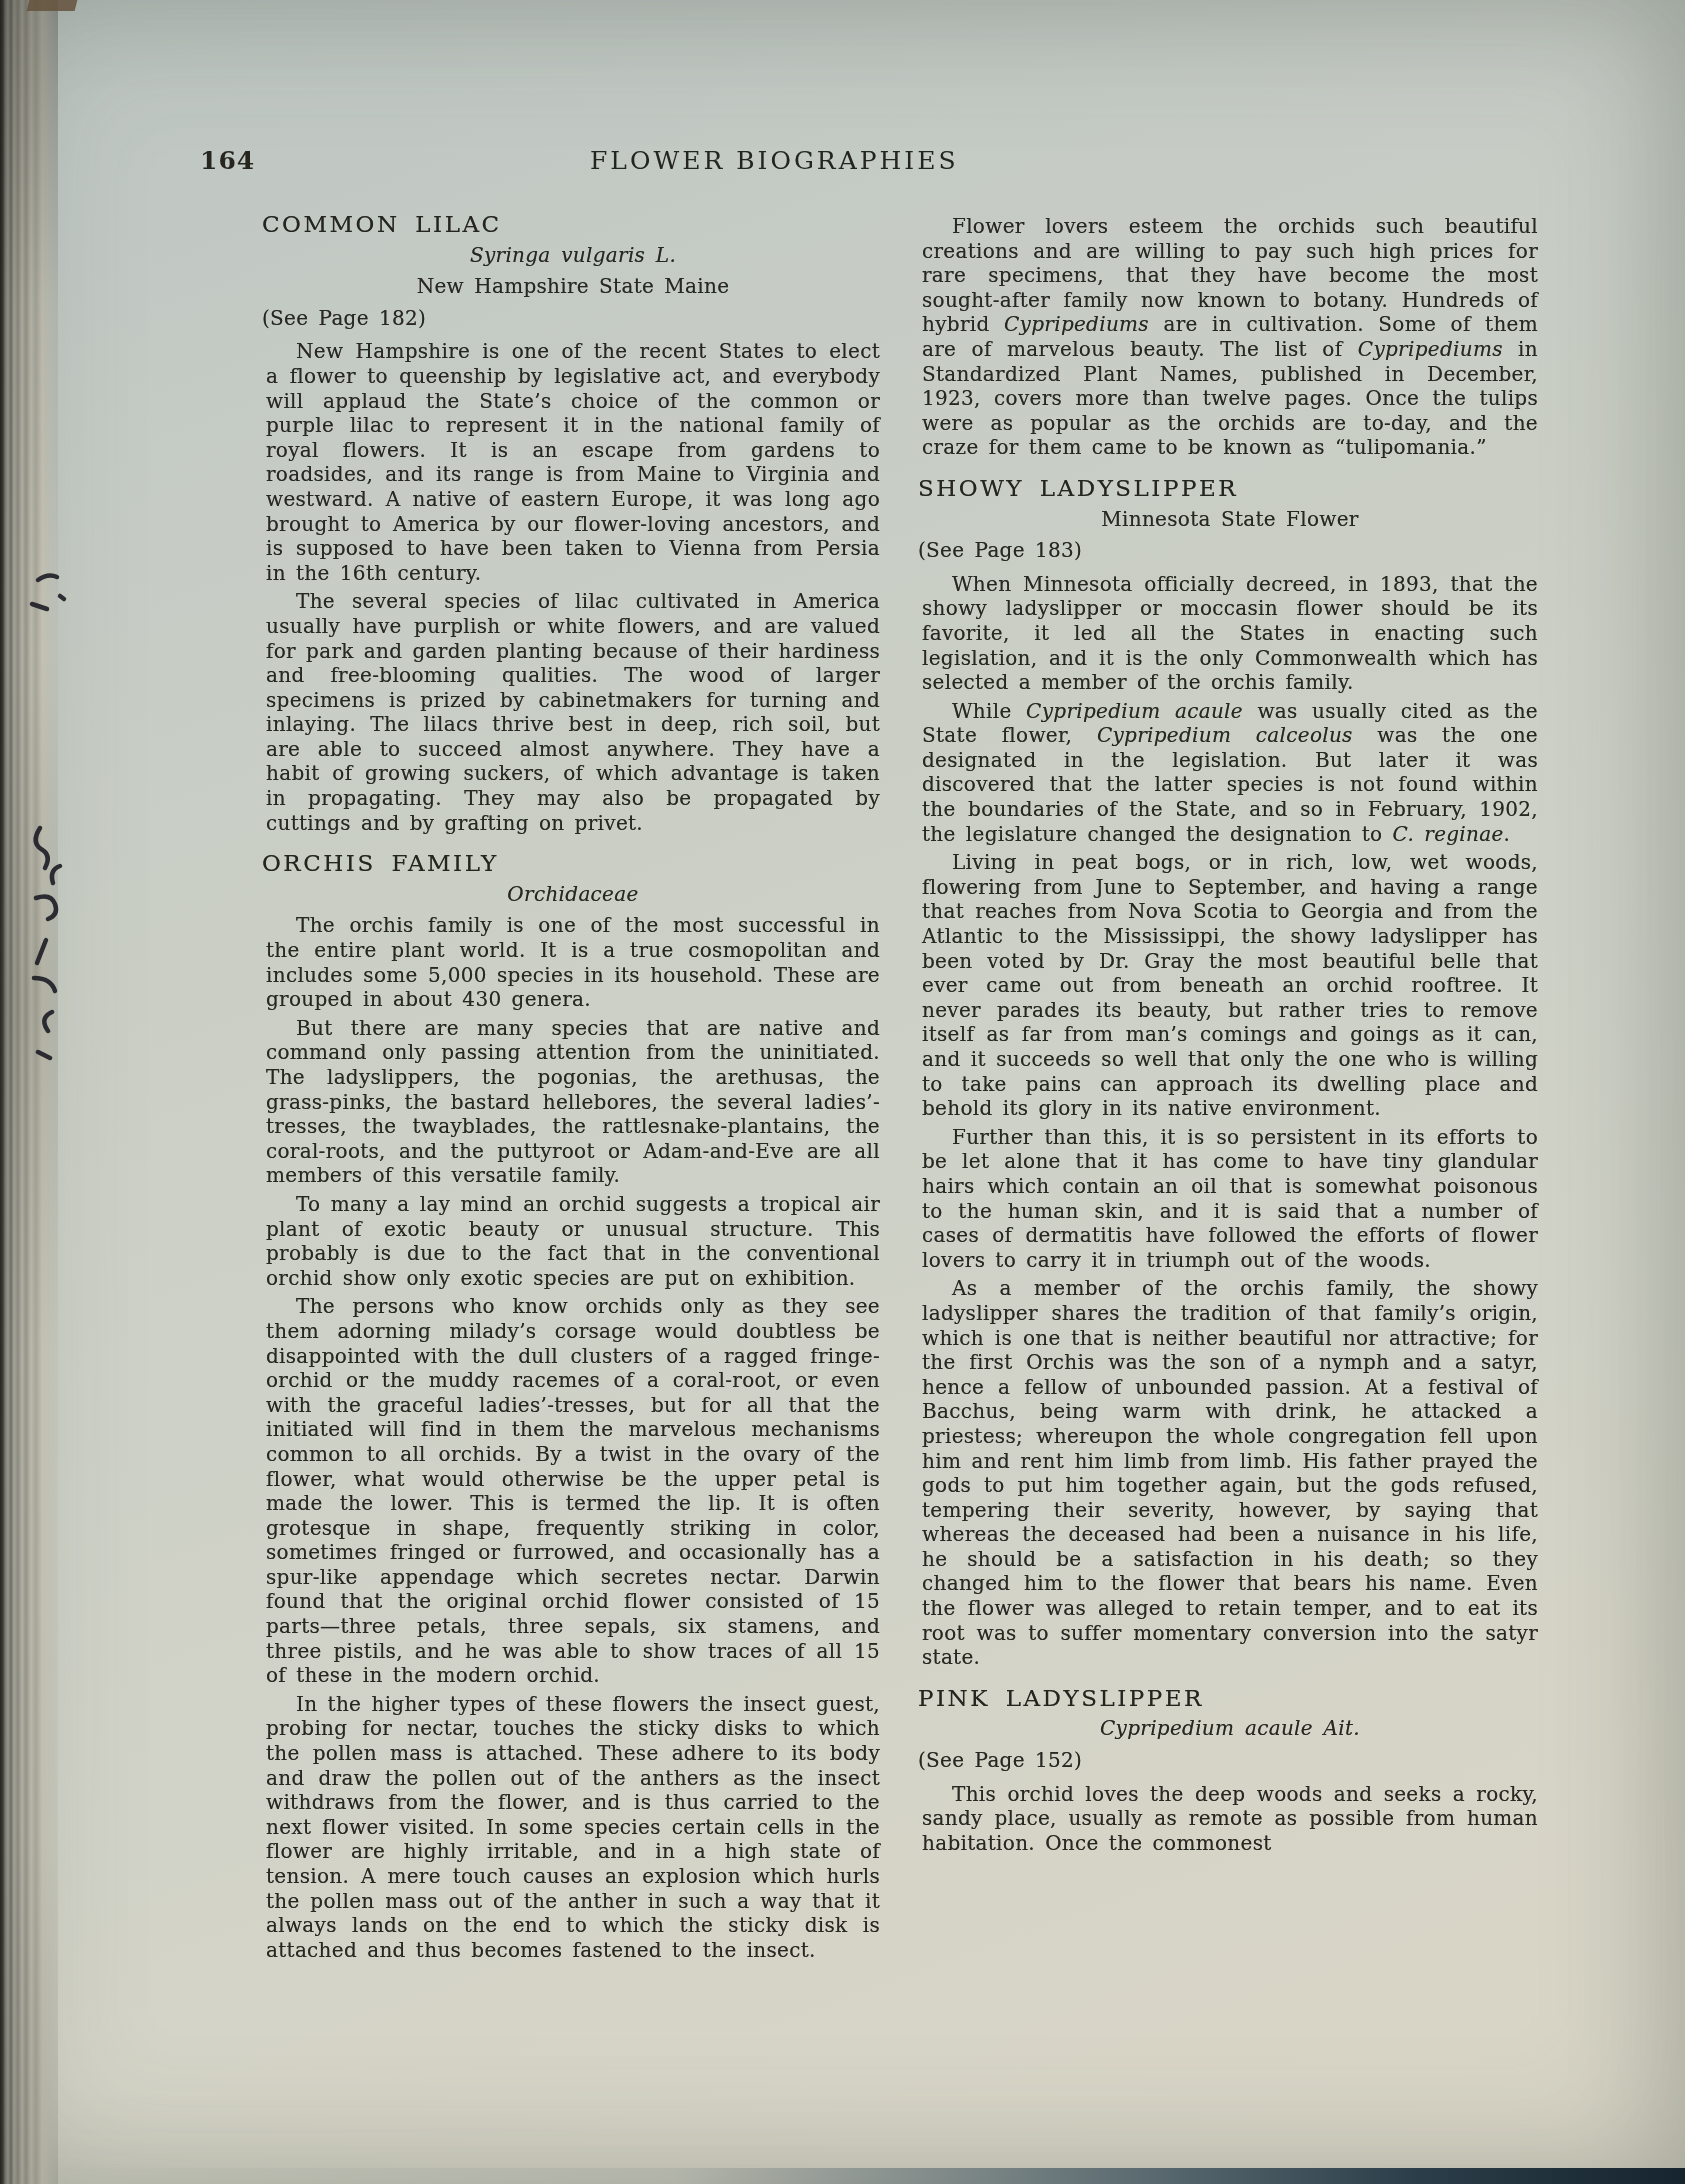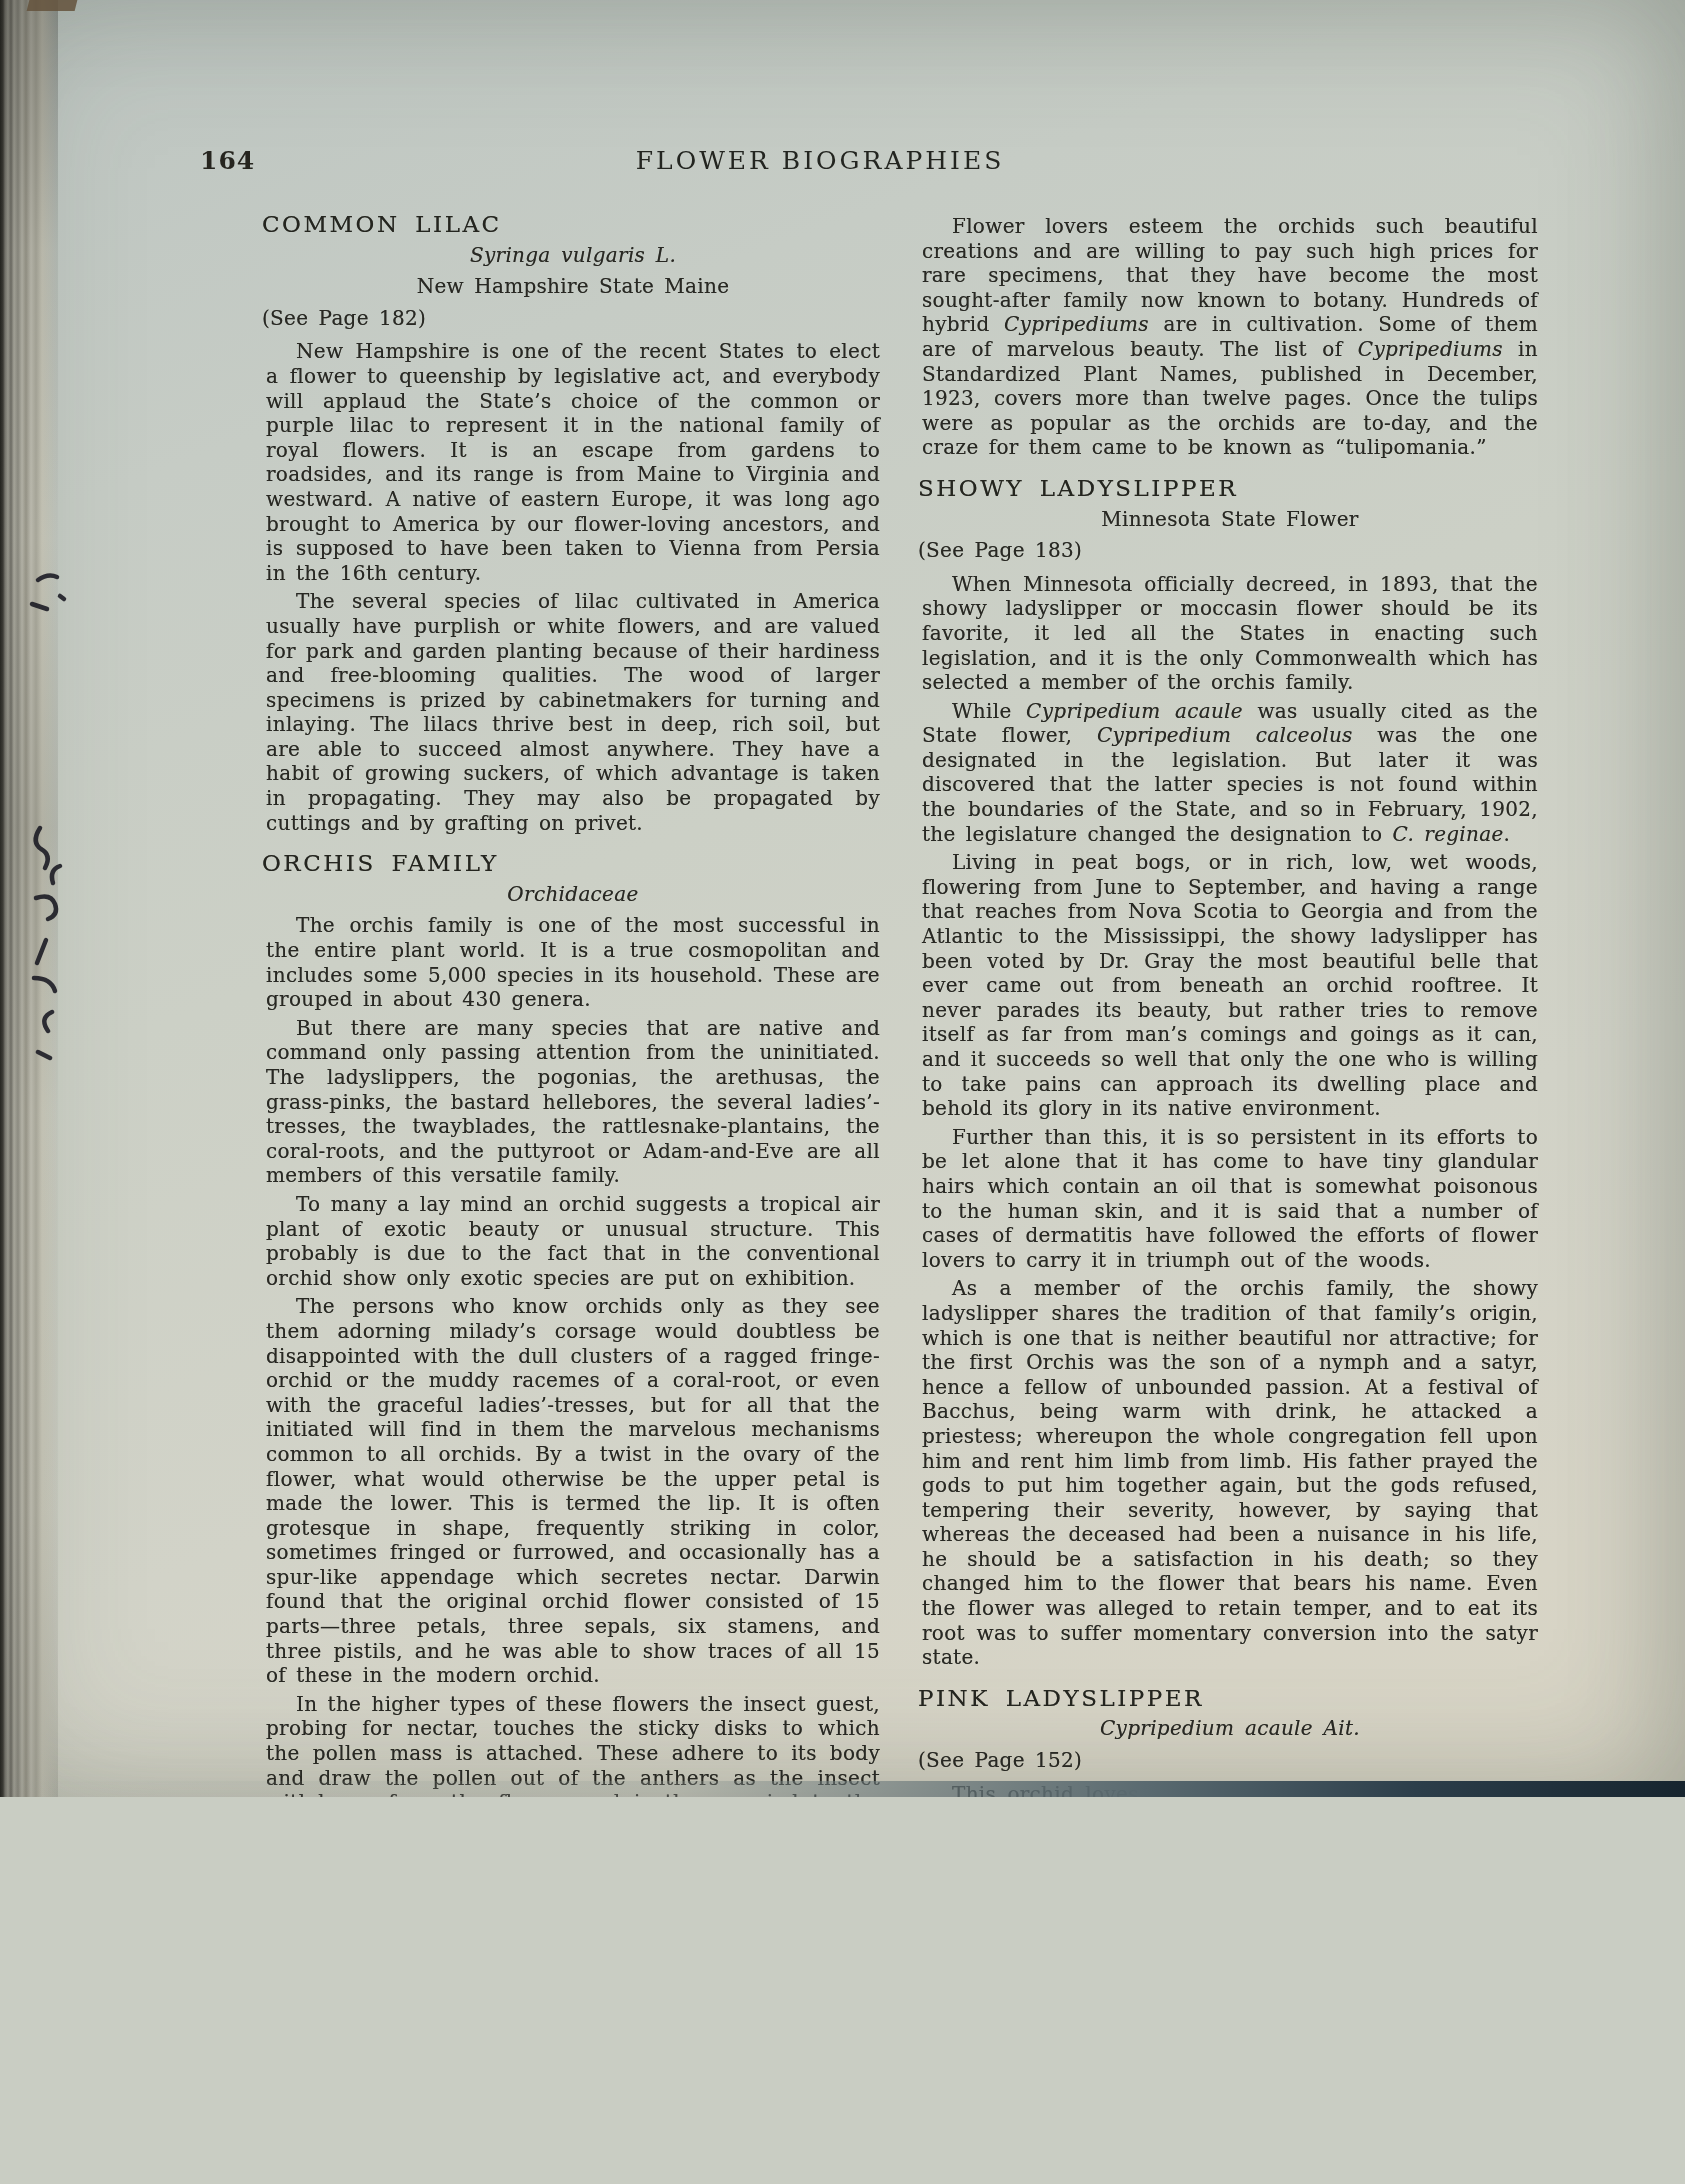--- a/index.html
+++ b/index.html
@@ -3,21 +3,21 @@
 <meta charset="utf-8">
 <style>
   html,body{margin:0;padding:0;}
   body{
     width:1685px;height:2184px;
     font-family:"DejaVu Serif", serif;
     background:#c9cdc3;
     overflow:hidden;
   }
   .page{
-    position:relative;width:1685px;height:1797px;overflow:hidden;
+    position:relative;width:1685px;height:2184px;overflow:hidden;
     background:linear-gradient(160deg,#bdc5c1 0%,#c6ccc5 22%,#ccd0c6 45%,#d2d3c8 68%,#d8d5c7 88%,#d9d5c5 100%);
   }
   .page::before{
     content:"";position:absolute;inset:0;pointer-events:none;
     box-shadow:inset 0 0 140px rgba(70,78,70,.28), inset -30px 0 90px rgba(120,125,115,.18);
   }
   
   .gutter{
     position:absolute;left:0;top:0;bottom:0;width:58px;
     background:linear-gradient(90deg,#23231f 0px,#3c3b36 3px,#77766e 5px,#9a998f 8px,#6f6e66 11px,#a9a89d 14px,#8d8c82 18px,#b5b4a8 22px,#989689 26px,#bdbcb0 31px,#a9a89b 36px,#c5c4b6 42px,rgba(200,200,188,0) 58px);
@@ -36,21 +36,21 @@
   }
   .ink-marks{position:absolute;left:4px;top:560px;}
 
   
   .page-number{
     position:absolute;left:200px;top:146px;
     font-size:25px;font-weight:bold;color:#26251f;letter-spacing:1px;
   }
   .running-title{
     position:absolute;left:590px;top:146px;width:460px;
-    text-align:center;font-size:25px;color:#232520;letter-spacing:3px;font-weight:500;
+    text-align:left;font-size:25px;color:#232520;letter-spacing:3px;font-weight:500;
   }
 
   
   .col{
     position:absolute;top:0;color:#282823;
     font-size:20px;line-height:24.6px;text-align:justify;
     word-spacing:3.5px;letter-spacing:.3px;
     text-shadow:0 0 .6px rgba(40,40,32,.55);
   }
   .col-left{left:262px;width:622px;top:212px;}

